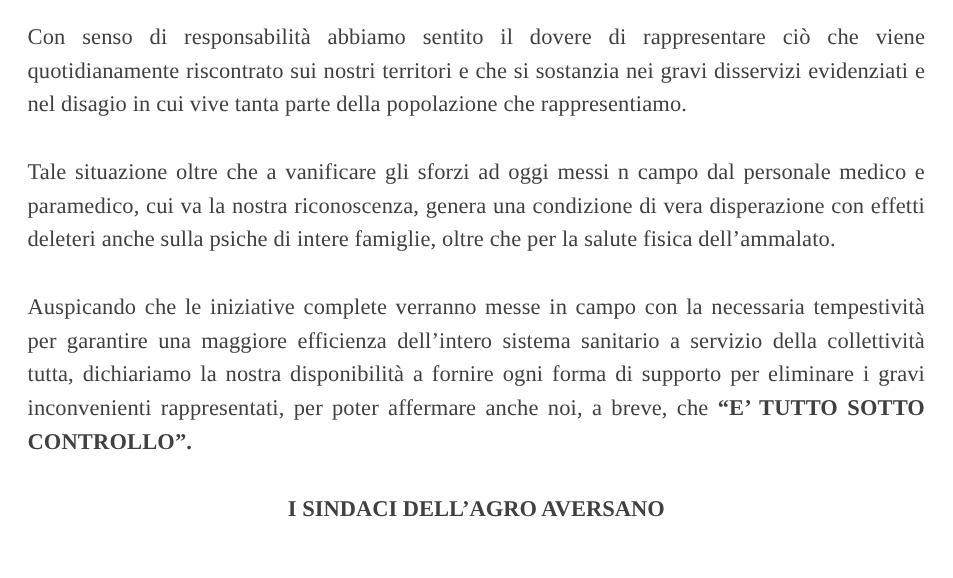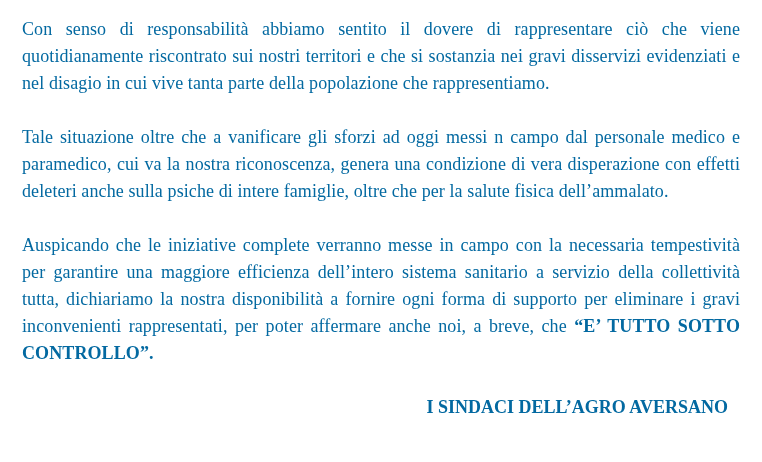--- a/index.html
+++ b/index.html
@@ -8,39 +8,39 @@
     background: #ffffff;
   }
   .page {
     position: relative;
     width: 762px;
     height: 462px;
     background: #ffffff;
     box-sizing: border-box;
     padding: 16px 22px 0 22px;
     font-family: "Liberation Serif", "DejaVu Serif", serif;
-    color: #0369a1;
+    color: #404040;
     overflow: hidden;
   }
   .para {
     font-size: 18px;
     line-height: 27px;
     text-align: justify;
     margin: 0 0 27px 0;
     letter-spacing: 0.1px;
   }
   .para strong {
     font-weight: bold;
   }
   .signature {
     font-size: 18px;
     line-height: 27px;
-    text-align: right;
+    text-align: center;
     font-weight: bold;
-    margin: 12px;
+    margin: 0;
   }
 </style>
 </head>
 <body>
 
 <div class="page">
 
   <p class="para">Con senso di responsabilità abbiamo sentito il dovere di rappresentare ciò che viene quotidianamente riscontrato sui nostri territori e che si sostanzia nei gravi disservizi evidenziati e nel disagio in cui vive tanta parte della popolazione che rappresentiamo.</p>
 
   <p class="para">Tale situazione oltre che a vanificare gli sforzi ad oggi messi n campo dal personale medico e paramedico, cui va la nostra riconoscenza, genera una condizione di vera disperazione con effetti deleteri anche sulla psiche di intere famiglie, oltre che per la salute fisica dell’ammalato.</p>

